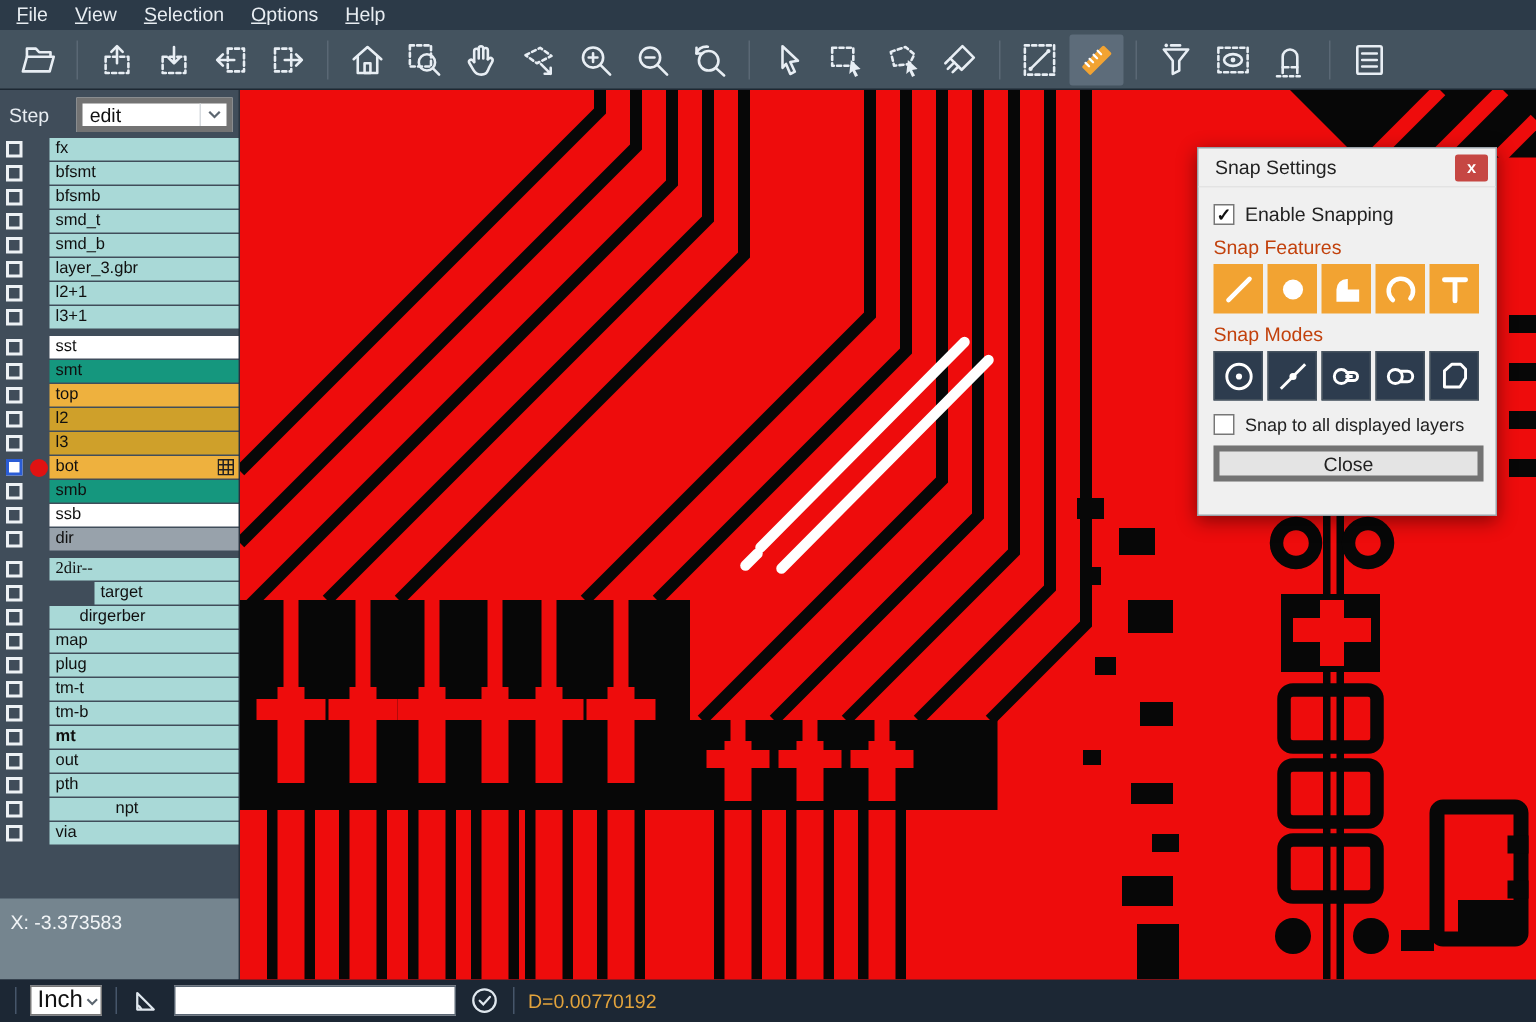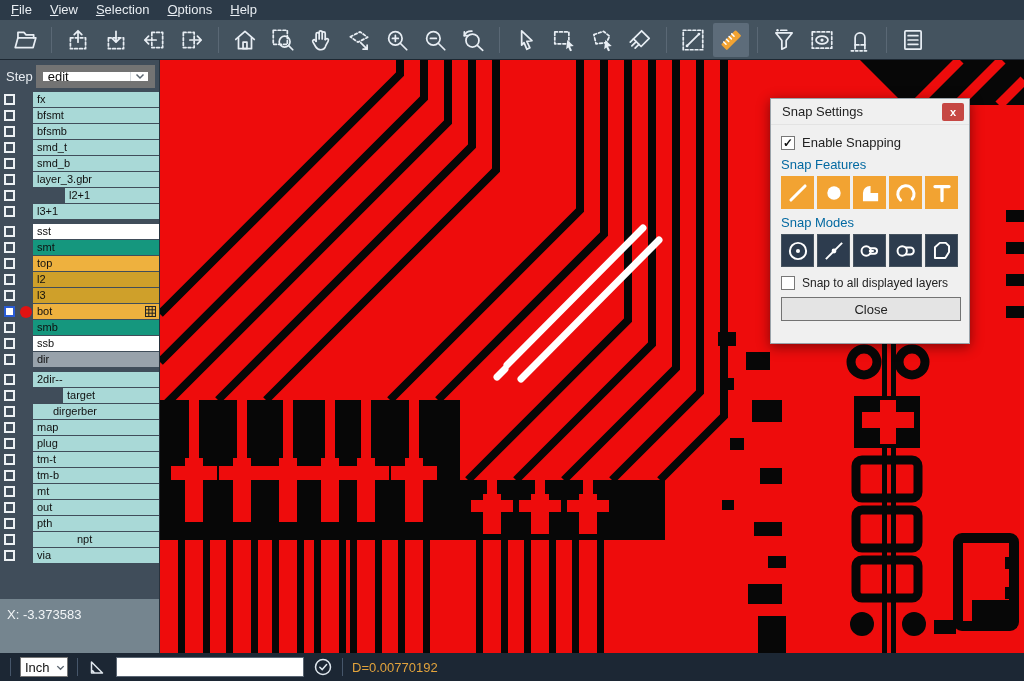--- a/index.html
+++ b/index.html
@@ -23,22 +23,22 @@
               stroke-linecap:round; stroke-linejoin:round; }
   .tsep { width:1px; height:26px; background:#5a6875; margin:0 7px; }
 
   
   .main { flex:1 1 auto; display:flex; height:593px; }
 
   
   .sidebar { width:160px; flex:0 0 160px; background:var(--sidebar-bg,#404d5a);
              display:flex; flex-direction:column; border-right:1px solid #28323d; }
   .step-row { height:32px; display:flex; align-items:center; padding:0 4px 0 6px; flex:0 0 32px; }
-  .step-label { color:#e8edf2; font-size:13px; margin-right:3px; }
-  .step-select { flex:1; height:23px; background:#fff; border:7px solid #737373; display:flex;
+  .step-label { color:#e8edf2; font-size:13px; margin-right:18px; }
+  .step-select { flex:1; height:23px; background:#fff; border:4px solid #737373; display:flex;
                  align-items:center; font-size:13px; color:#111; padding-left:5px; }
   .step-select .chev { margin-left:auto; width:18px; height:100%; display:flex; align-items:center;
                        justify-content:center; border-left:1px solid #d7dbdf; }
   .layer-group { margin-bottom:5px; }
   .layer-row { display:flex; height:15px; margin-bottom:1px; cursor:default; }
   .lr-cb { width:18px; flex:0 0 18px; display:flex; align-items:center; justify-content:center; }
   .cbx { width:11px; height:11px; border:2px solid #edf1f4; background:transparent; }
   .cbx.sel { border:2px solid var(--checkbox-selected-border,#2a5cd6); background:#fff; }
   .lr-ind { width:15px; flex:0 0 15px; display:flex; align-items:center; justify-content:center; }
   .reddot { width:12px; height:12px; border-radius:50%; background:var(--selected-indicator,#e11212); }
@@ -46,51 +46,51 @@
               display:flex; align-items:center; overflow:hidden; white-space:nowrap; }
   .lr-label .gicon { margin-left:auto; margin-right:3px; display:flex; }
   .coords { margin-top:auto; height:54px; flex:0 0 54px; background:var(--coords-bg,#75858f);
             color:#f2f5f7; font-size:13px; padding:6px 0 0 7px; line-height:20px; }
 
   
   .canvas { position:relative; flex:1; overflow:hidden; background:var(--canvas-red,#ee0c0c); }
   .canvas svg.art { position:absolute; left:0; top:0; }
 
   
-  .dialog { position:absolute; left:610px; top:38px; width:200px; height:246px;
+  .dialog { position:absolute; left:638px; top:38px; width:200px; height:246px;
             background:var(--dialog-bg,#f0f0f0); border:1px solid #9aa3aa;
             box-shadow:0 3px 12px rgba(0,0,0,.45); font-size:13px; color:#222; }
   .dlg-title { height:26px; display:flex; align-items:center; padding:0 5px 0 11px;
                border-bottom:1px solid #e3e3e3; }
   .dlg-x { margin-left:auto; width:22px; height:18px; background:var(--close-x-bg,#c64743);
            color:#fff; border:none; font-size:11px; font-weight:bold; line-height:16px;
            border-radius:2px; }
   .dlg-body { padding:6px 10px 0 10px; }
   .dlg-check { display:flex; align-items:center; margin:4px 0 7px 0; }
   .dlg-check .cb { width:14px; height:14px; background:#fff; border:1px solid #777;
                    margin-right:7px; font-size:12px; font-weight:bold; line-height:13px;
                    text-align:center; color:#111; flex:0 0 14px; }
   .dlg-check.small { font-size:12px; margin:9px 0 7px 0; }
-  .dlg-sec { margin:2px 0 4px 0; color:#0369a1; }
+  .dlg-sec { margin:2px 0 4px 0; color:#c2410c; }
   .dlg-row { display:flex; gap:3px; margin-bottom:6px; }
   .fbtn, .mbtn { width:33px; height:33px; border:none; display:flex; align-items:center;
                  justify-content:center; padding:0; }
   .fbtn { background:var(--accent-orange,#f1a437); }
   .mbtn { background:var(--navy-button,#2c3a4d); border:1px solid #46535f; }
   .fbtn svg, .mbtn svg { width:26px; height:26px; fill:none; stroke:#fff; }
   .dlg-close { display:block; width:180px; height:24px; margin:2px auto 0 auto;
-               background:#e4e4e4; border:1px solid #737373; font-size:13px; color:#222;
+               background:#e4e4e4; border:4px solid #737373; font-size:13px; color:#222;
                font-family:"Liberation Sans",sans-serif; }
 
   
   .bottombar { height:28px; flex:0 0 28px; background:var(--bottombar-bg,#1c2734);
                display:flex; align-items:center; padding-left:10px; gap:9px; }
   .vsep { width:1px; height:18px; background:#46566a; }
   .unit-select { width:48px; height:20px; background:#fff; border:1px solid #777; display:flex;
-                 align-items:center; font-size:13px; color:#111; padding-left:4px; }
+                 align-items:center; font-size:16px; color:#111; padding-left:4px; }
   .unit-select .chev { margin-left:auto; width:13px; display:flex; justify-content:center; }
   .angle-ic svg, .chk-ic svg { display:block; }
   .measure-input { width:188px; height:20px; border:1px solid #5a6673; background:#fff;
                    font-size:12px; padding:0 4px; }
   .d-readout { color:var(--d-readout,#e2a33c); font-size:13px; }
 </style>
 </head>
 <body>
 
 <div class="app">
@@ -324,21 +324,21 @@
               <div class="lr-ind"></div>
               <div class="lr-label" style="background: var(--row-cyan,#a9d9d7);">
                 <span>layer_3.gbr</span>
               </div>
             </div>
             <div class="layer-row">
               <div class="lr-cb">
                 <div class="cbx"></div>
               </div>
               <div class="lr-ind"></div>
-              <div class="lr-label" style="background: var(--row-cyan,#a9d9d7); margin-left: 32px;">
+              <div class="lr-label" style="background: var(--row-cyan,#a9d9d7);">
                 <span>l2+1</span>
               </div>
             </div>
             <div class="layer-row">
               <div class="lr-cb">
                 <div class="cbx"></div>
               </div>
               <div class="lr-ind"></div>
               <div class="lr-label" style="background: var(--row-cyan,#a9d9d7);">
                 <span>l3+1</span>
@@ -435,21 +435,21 @@
                 <span>dir</span>
               </div>
             </div>
           </div>
           <div class="layer-group">
             <div class="layer-row">
               <div class="lr-cb">
                 <div class="cbx"></div>
               </div>
               <div class="lr-ind"></div>
-              <div class="lr-label" style="background: var(--row-cyan,#a9d9d7);">
+              <div class="lr-label" style="background: var(--row-cyan,#a9d9d7); font-family: Liberation Serif, serif;">
                 <span>2dir--</span>
               </div>
             </div>
             <div class="layer-row">
               <div class="lr-cb">
                 <div class="cbx"></div>
               </div>
               <div class="lr-ind"></div>
               <div class="lr-label" style="background: var(--row-cyan,#a9d9d7); margin-left: 30px;">
                 <span>target</span>
@@ -498,21 +498,21 @@
               <div class="lr-ind"></div>
               <div class="lr-label" style="background: var(--row-cyan,#a9d9d7);">
                 <span>tm-b</span>
               </div>
             </div>
             <div class="layer-row">
               <div class="lr-cb">
                 <div class="cbx"></div>
               </div>
               <div class="lr-ind"></div>
-              <div class="lr-label" style="background: var(--row-cyan,#a9d9d7);">
+              <div class="lr-label" style="background: var(--row-cyan,#a9d9d7); font-weight: bold;">
                 <span>mt</span>
               </div>
             </div>
             <div class="layer-row">
               <div class="lr-cb">
                 <div class="cbx"></div>
               </div>
               <div class="lr-ind"></div>
               <div class="lr-label" style="background: var(--row-cyan,#a9d9d7);">
                 <span>out</span>

